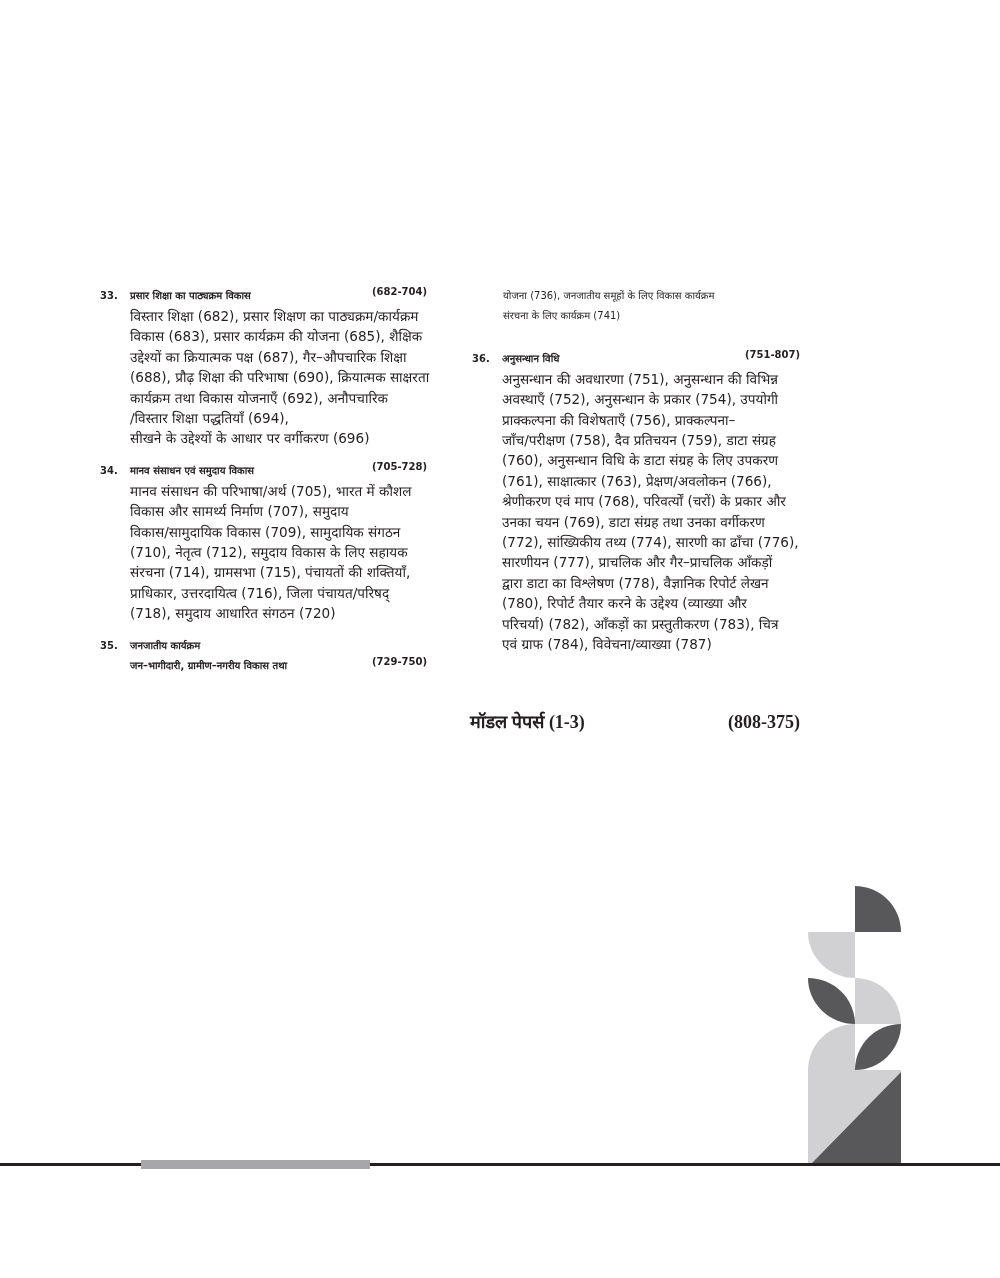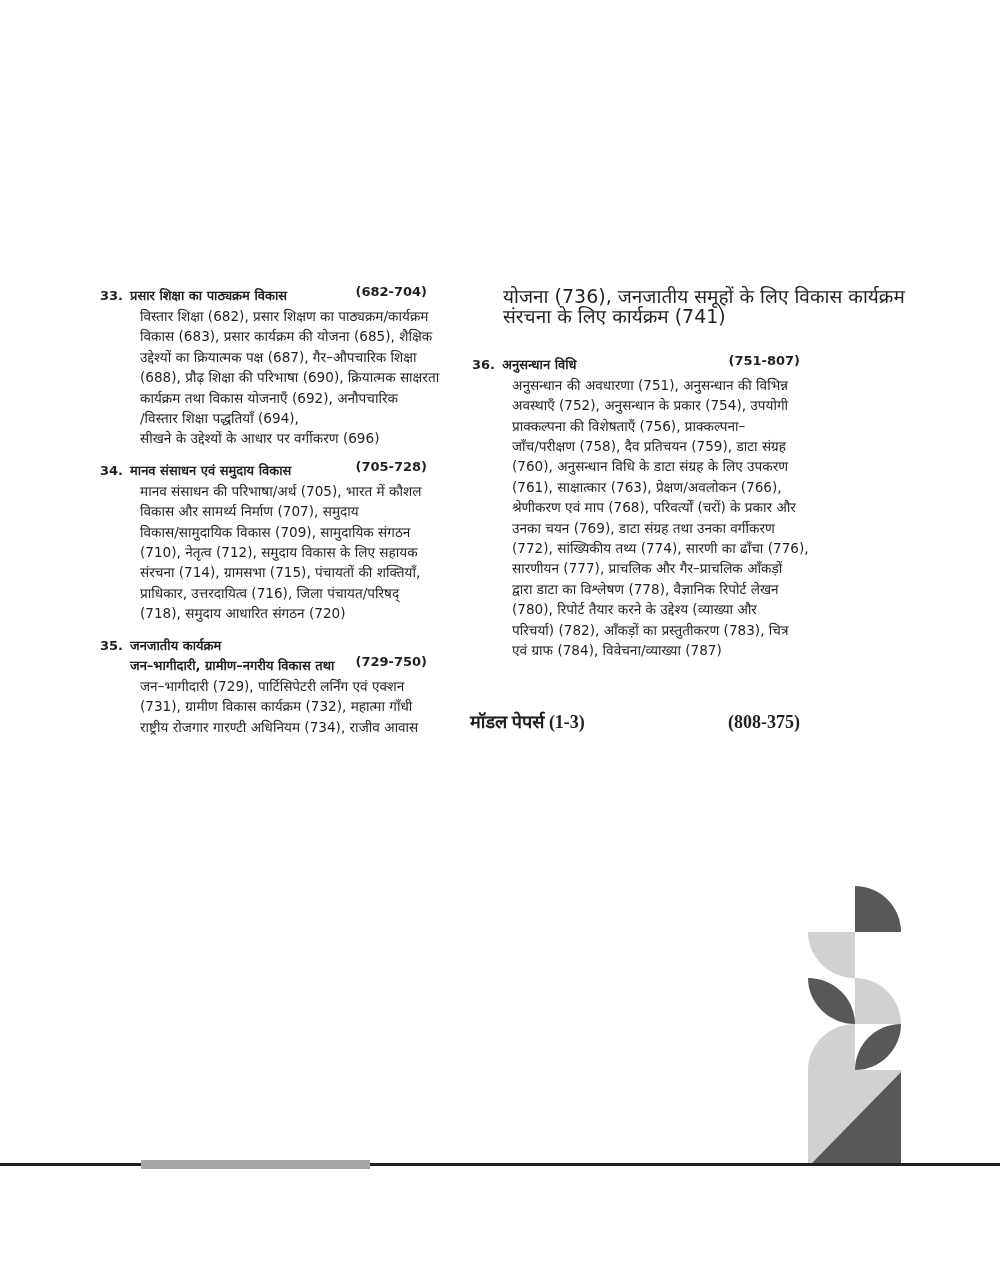--- a/index.html
+++ b/index.html
@@ -6,32 +6,32 @@
   body {
     width: 1000px; height: 1278px; position: relative; overflow: hidden;
     background: #ffffff; color: #231f20;
     font-family: "DejaVu Sans", "Liberation Sans", sans-serif;
   }
   .col { position: absolute; top: 286px; }
   .col-left { left: 100px; width: 345px; }
   .col-right { left: 472px; width: 330px; }
   .section { position: relative; margin-bottom: 12px; }
   .sec-head {
-    position: relative; display: flex; font-weight: bold; font-size: 13px;
+    position: relative; display: flex; font-weight: bold; font-size: 10px;
     line-height: 20px; color: #231f20;
   }
   .sec-num { width: 30px; flex: 0 0 30px; }
   .sec-title { flex: 1; }
   .sec-range { position: absolute; right: 18px; bottom: 4px; white-space: nowrap; }
   .col-right .sec-range { right: 2px; }
   .sec-body {
-    margin-left: 40px; font-size: 13.6px; line-height: 20.4px; color: #231f20;
+    margin-left: 30px; font-size: 13.6px; line-height: 20.4px; color: #231f20;
   }
   .sec-body span { display: block; white-space: nowrap; }
-  .cont-body { margin-left: 31px; font-size: 19px; line-height: 20.4px; margin-bottom: 28px; }
+  .cont-body { margin-left: 31px; font-size: 10px; line-height: 20.4px; margin-bottom: 22px; }
   .cont-body span { display: block; white-space: nowrap; }
   .model {
     position: absolute; left: 470px; top: 709px; width: 330px; height: 26px;
     font-weight: bold; font-size: 18px; line-height: 26px; font-family: Liberation Serif, serif;
   }
   .model-title { position: absolute; left: 0; }
   .model-range { position: absolute; right: 0; }
   .bottom-line { position: absolute; left: 0; top: 1163px; width: 1000px; height: 3px; background: #231f20; }
   .bottom-bar { position: absolute; left: 141px; top: 1160px; width: 229px; height: 9px; background: #a7a7aa; }
   .graphic { position: absolute; left: 808px; top: 886px; width: 93px; height: 278px; }
@@ -76,25 +76,20 @@
   </div>
 
   <div class="section">
     <div class="sec-head">
       <span class="sec-num">35.</span>
       <span class="sec-title">
         <span style="display:block">जनजातीय कार्यक्रम</span>
         <span style="display:block">जन–भागीदारी, ग्रामीण–नगरीय विकास तथा</span>
       </span>
       <span class="sec-range">(729-750)</span>
-    </div>
-    <div class="sec-body">
-      <span>जन–भागीदारी (729), पार्टिसिपेटरी लर्निंग एवं एक्शन</span>
-      <span>(731), ग्रामीण विकास कार्यक्रम (732), महात्मा गाँधी</span>
-      <span>राष्ट्रीय रोजगार गारण्टी अधिनियम (734), राजीव आवास</span>
     </div>
   </div>
 </div>
 
 <div class="col col-right">
   <div class="cont-body">
     <span>योजना (736), जनजातीय समूहों के लिए विकास कार्यक्रम</span>
     <span>संरचना के लिए कार्यक्रम (741)</span>
   </div>
 

